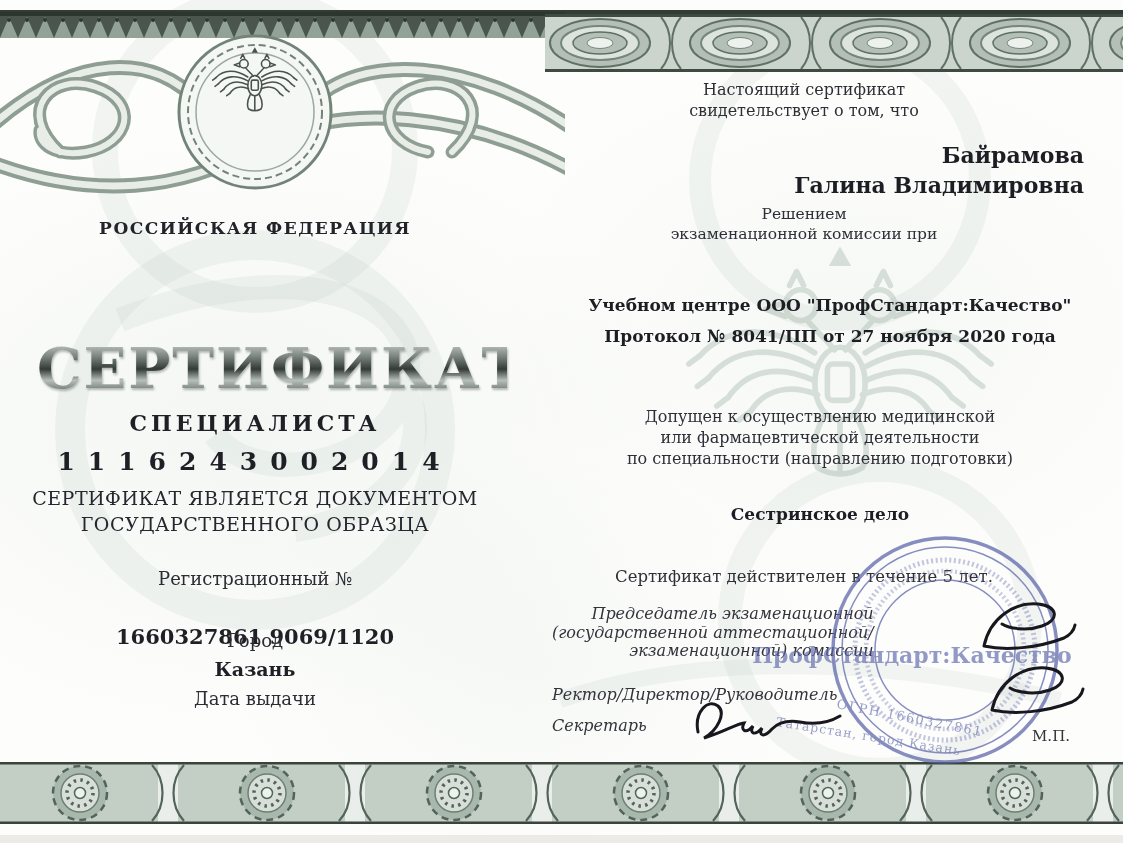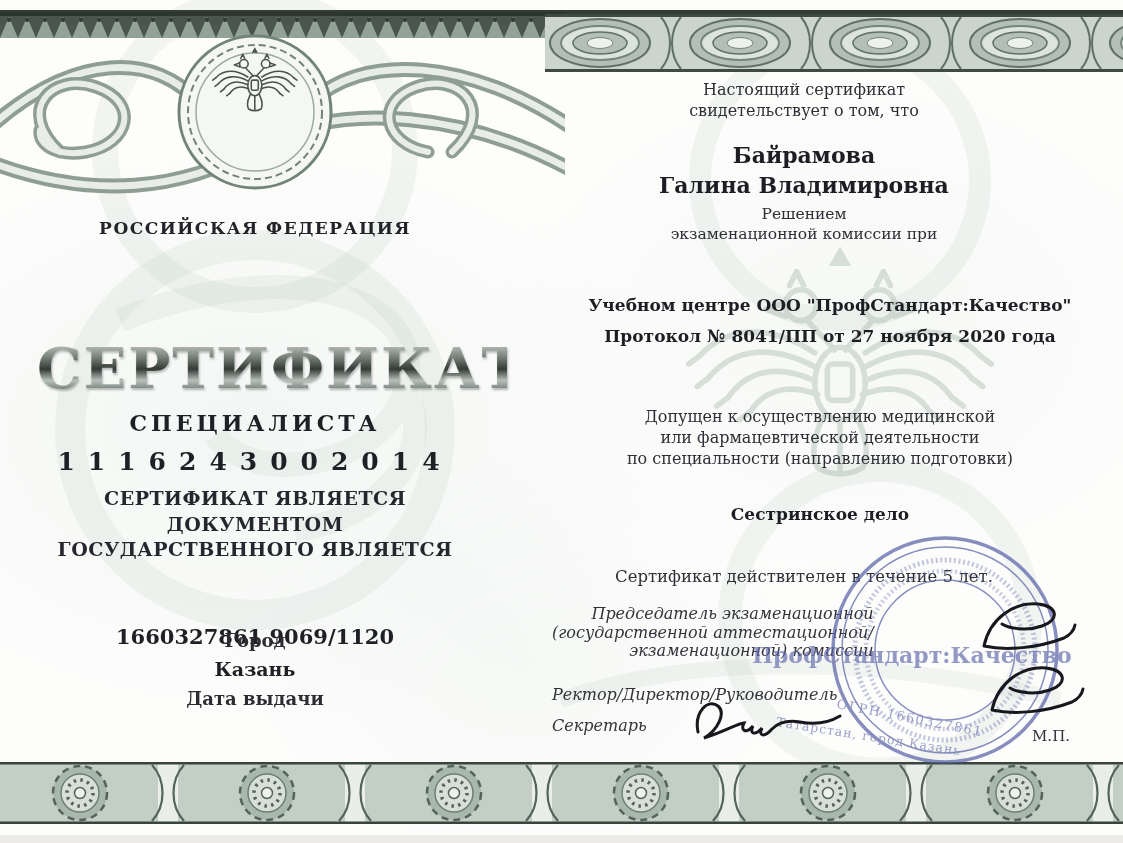--- a/index.html
+++ b/index.html
@@ -9,21 +9,21 @@
     background-image:
       radial-gradient(620px 420px at 250px 430px, rgba(150,185,165,0.10), transparent 70%),
       radial-gradient(520px 380px at 850px 330px, rgba(150,185,165,0.07), transparent 70%),
       radial-gradient(420px 300px at 520px 660px, rgba(150,185,165,0.07), transparent 70%);
     font-family:"DejaVu Serif", serif;
     color:#26262c;
   }
   .abs{position:absolute;}
   .ctr{text-align:center;}
   
-  .left-col{left:20px;width:470px;font-weight:bold;}
+  .left-col{left:20px;width:470px;}
   .country{top:218px;font-size:17px;font-weight:bold;letter-spacing:1.5px;color:#23232a;}
   .cert-title{
     top:340px;font-size:56px;font-weight:bold;letter-spacing:2px;line-height:1;
     background:linear-gradient(180deg,#d3d8d5 0%,#79827c 30%,#343b37 52%,#b7bfba 72%,#4f5852 100%);
     -webkit-background-clip:text;background-clip:text;color:transparent;
     filter:drop-shadow(1px 2px 1px rgba(90,100,95,0.45));
     margin-left:17px;
   }
   .cert-sub{top:410px;font-size:22px;font-weight:bold;letter-spacing:4px;color:#1f1f26;}
   .cert-num{top:447px;font-size:25px;font-weight:bold;letter-spacing:13px;color:#1f1f26;}
@@ -32,21 +32,21 @@
   .reg-num{top:624px;font-size:21px;font-weight:bold;color:#1f1f26;}
   .city-label{top:630px;font-size:18px;color:#2c2c33;}
   .city-val{top:658px;font-size:19px;font-weight:bold;color:#1f1f26;}
   .date-label{top:688px;font-size:18px;color:#2c2c33;}
   .date-val{top:714px;font-size:21px;font-weight:bold;color:#1f1f26;}
   
   .right-col{left:550px;width:560px;}
   .shift-a{transform:translateX(-26px);}
   .shift-b{transform:translateX(-10px);}
   .intro{top:80px;font-size:16px;line-height:1.3;color:#2e2e36;}
-  .holder{font-size:22px;font-weight:bold;color:#1d1d24;}
+  .holder{font-size:22px;font-weight:bold;color:#1d1d24;text-align:right;}
   .holder1{top:142px;}
   .holder2{top:172px;}
   .decision{top:204px;font-size:15.5px;line-height:1.3;color:#2e2e36;}
   .center-name{top:295px;font-size:17px;font-weight:bold;color:#1d1d24;}
   .protocol{top:326px;font-size:17px;font-weight:bold;color:#1d1d24;}
   .admission{top:407px;font-size:16px;line-height:1.3;color:#2e2e36;}
   .specialty{top:504px;font-size:17px;font-weight:bold;color:#1d1d24;}
   .validity{top:567px;font-size:16.5px;color:#2e2e36;}
   .sig-label{position:absolute;left:552px;font-style:italic;font-size:16px;color:#33333b;text-align:right;}
   .chairman{top:605px;line-height:1.16;}
@@ -172,22 +172,23 @@
     <rect width="1123" height="62" fill="url(#patBottom)"></rect>
   </svg>
   <div class="abs bottom-edge"></div>
 
   <div class="abs ctr left-col country">РОССИЙСКАЯ ФЕДЕРАЦИЯ</div>
   <div class="abs ctr left-col cert-title">СЕРТИФИКАТ</div>
   <div class="abs ctr left-col cert-sub">СПЕЦИАЛИСТА</div>
   <div class="abs ctr left-col cert-num">1116243002014</div>
   <div class="abs ctr left-col statedoc">
     <div>СЕРТИФИКАТ ЯВЛЯЕТСЯ ДОКУМЕНТОМ</div>
-    <div>ГОСУДАРСТВЕННОГО ЯВЛЯЕТСЯ</div>
-  </div>
+    <div>ГОСУДАРСТВЕННОГО ОБРАЗЦА</div>
+  </div>
+  <div class="abs ctr left-col reg-label">Регистрационный №</div>
   <div class="abs ctr left-col reg-num">1660327861 9069/1120</div>
   <div class="abs ctr left-col city-label">Город</div>
   <div class="abs ctr left-col city-val">Казань</div>
   <div class="abs ctr left-col date-label">Дата выдачи</div>
 
   <div class="abs ctr right-col intro shift-a">
     <div>Настоящий сертификат</div>
     <div>свидетельствует о том, что</div>
   </div>
   <div class="abs ctr right-col holder holder1 shift-a">Байрамова</div>

